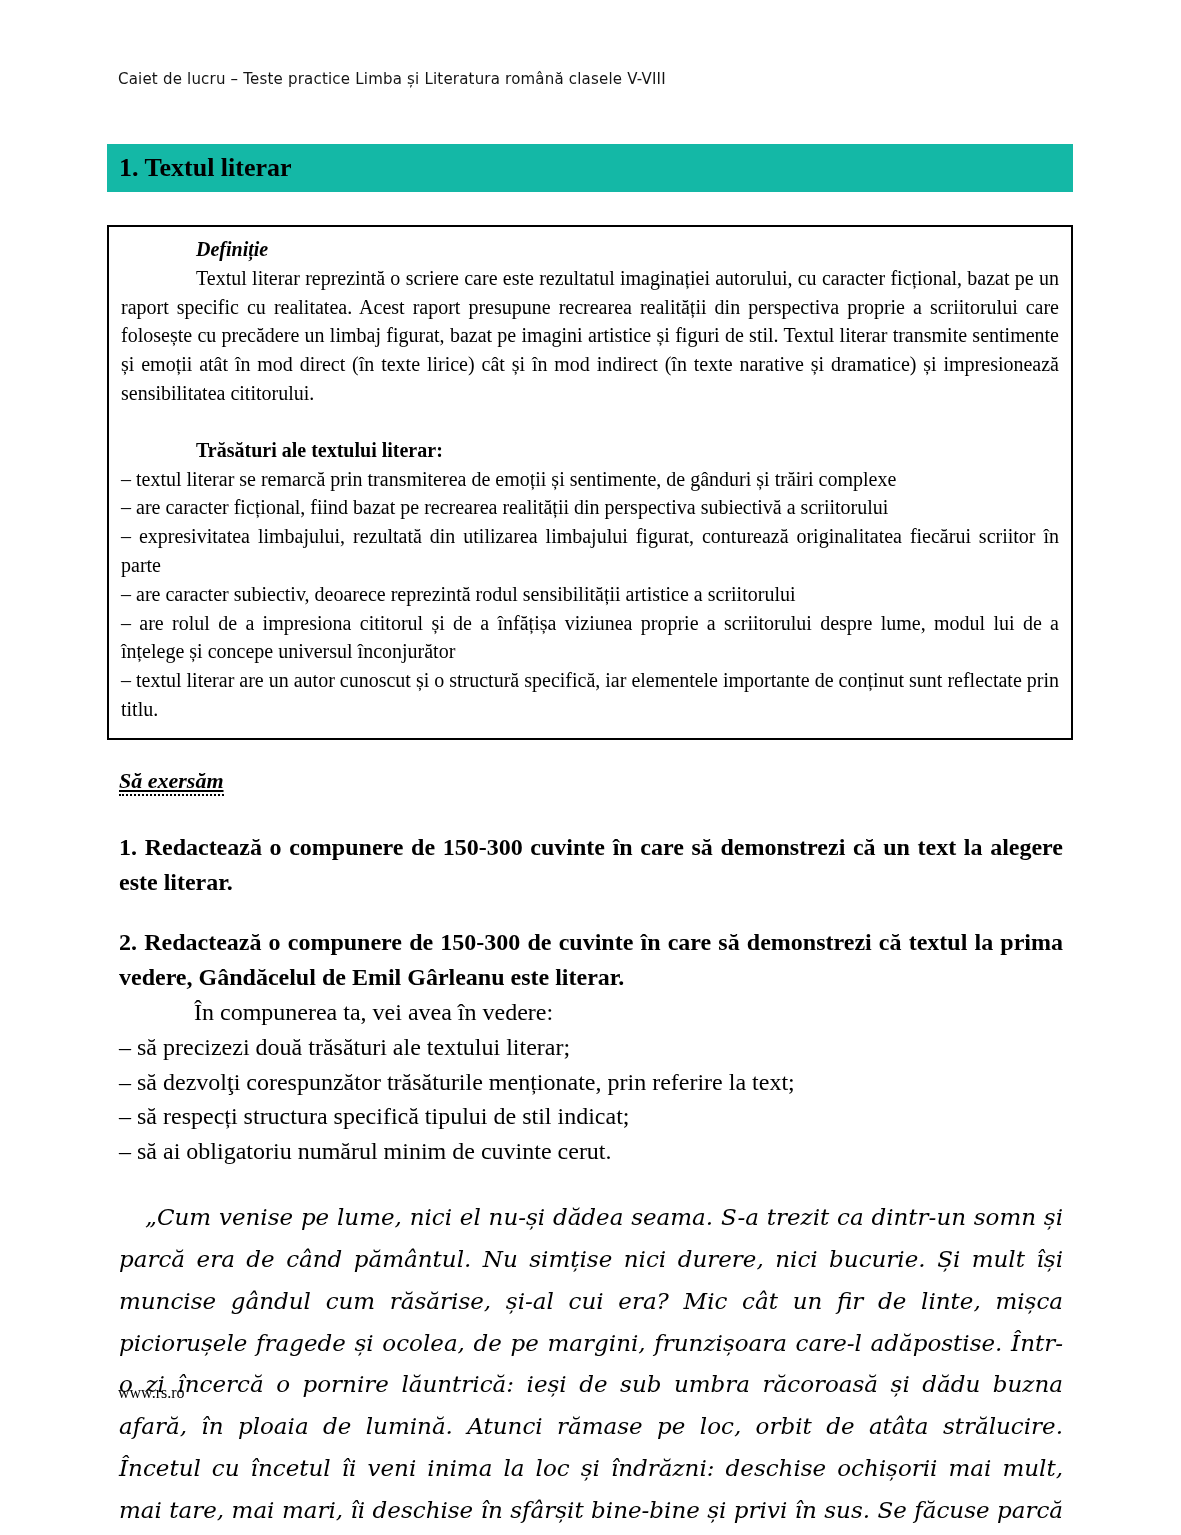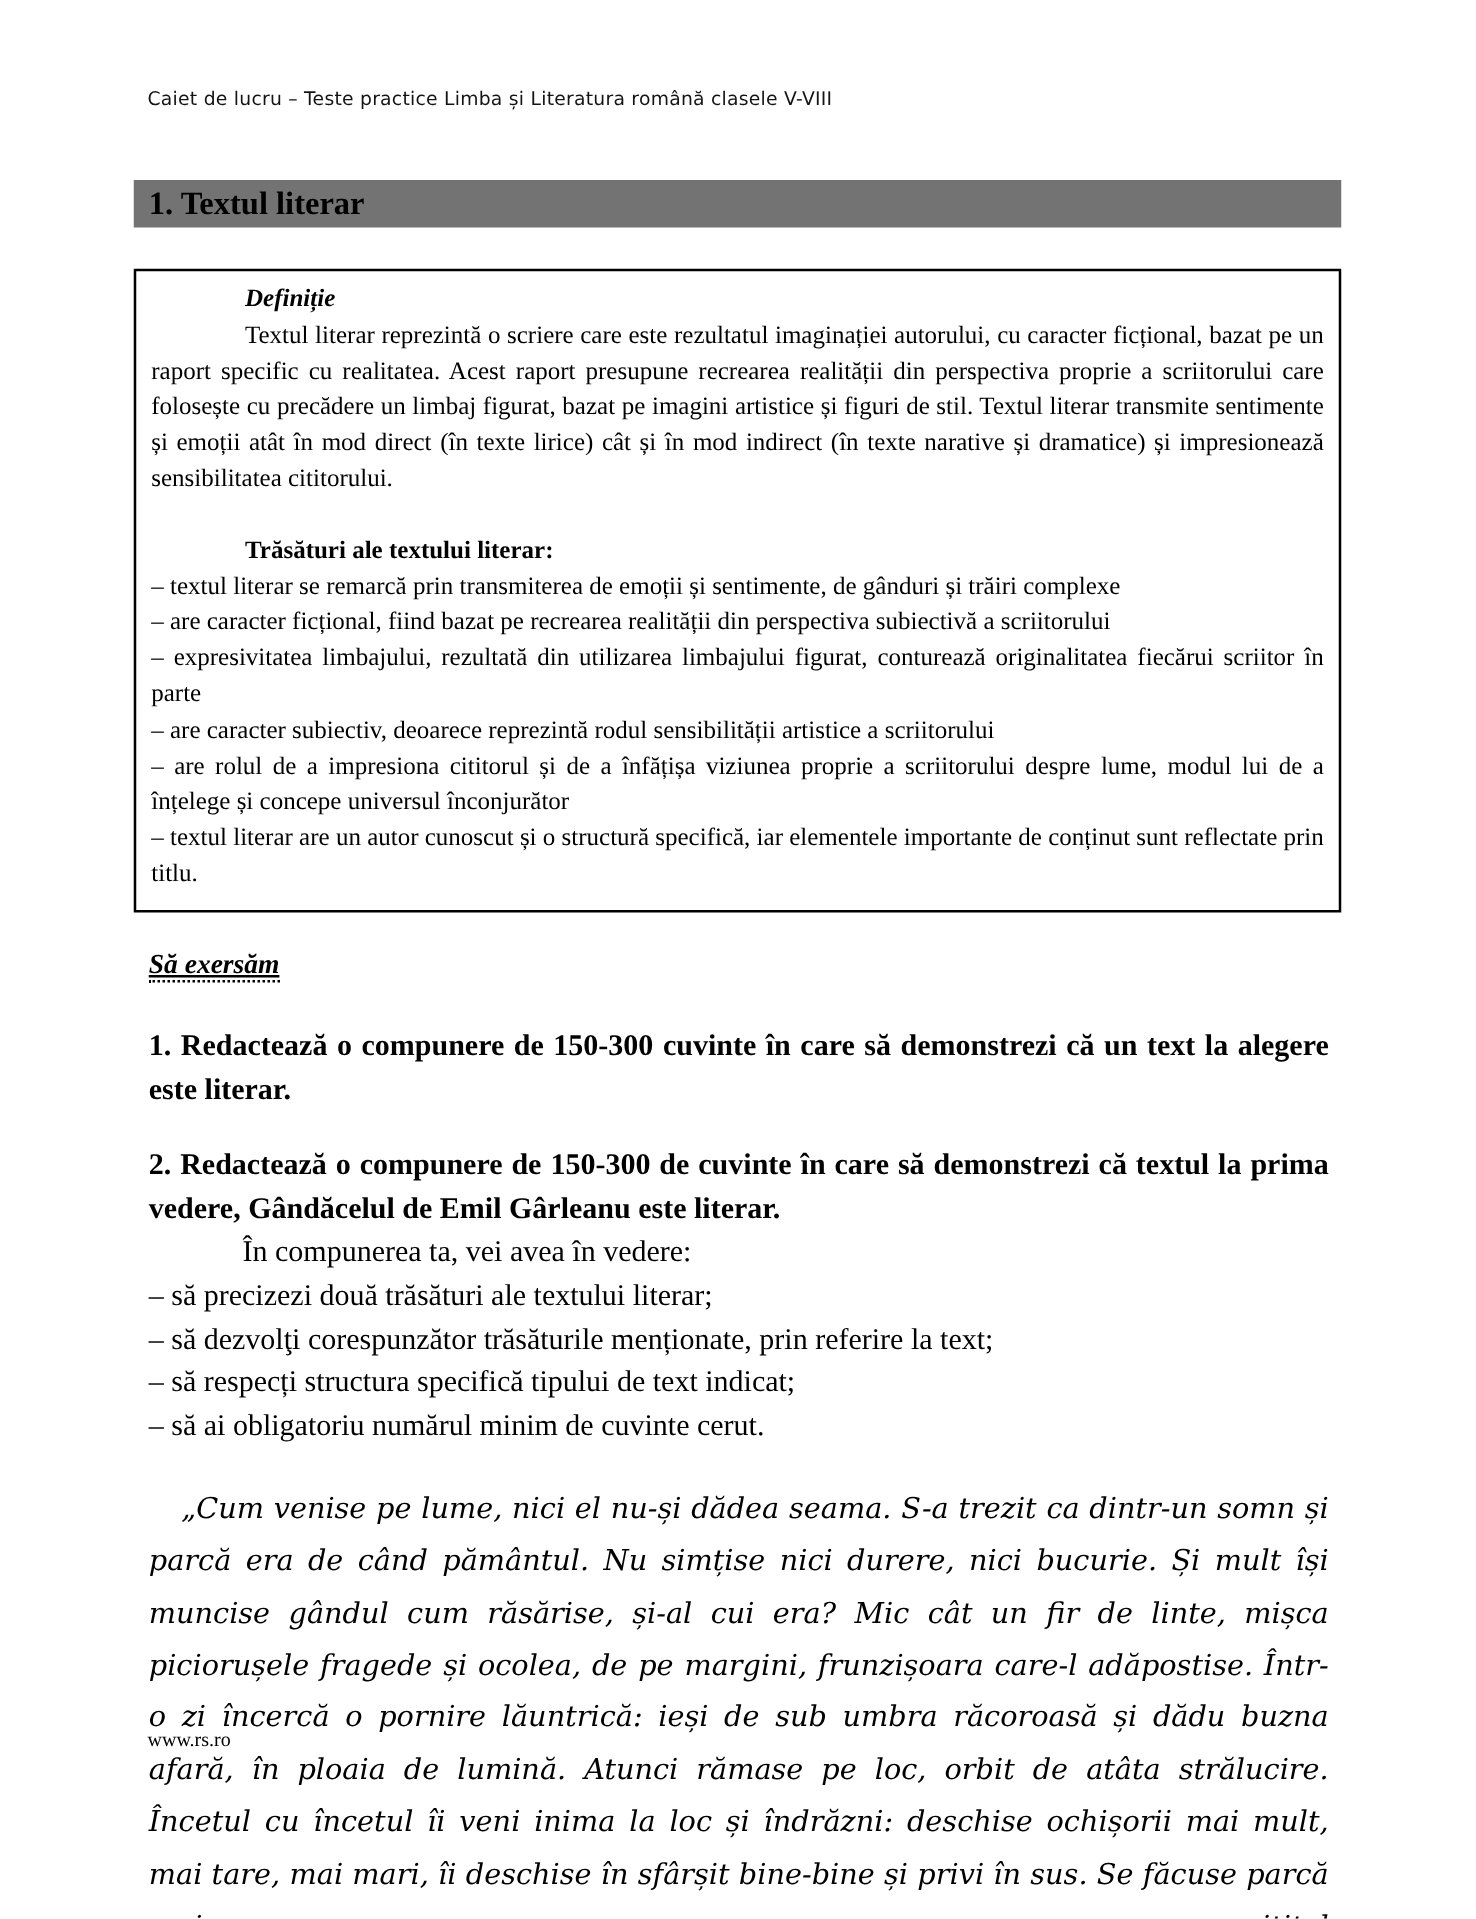--- a/index.html
+++ b/index.html
@@ -21,22 +21,22 @@
     letter-spacing: 0.2px;
     color: #141414;
   }
   .content {
     position: absolute;
     top: 144px;
     left: 107px;
     width: 966px;
   }
   .section-bar {
-    background: #737373;
-    height: 38px;
+    background: #14b8a6;
+    height: 48px;
     display: flex;
     align-items: center;
     padding-left: 12px;
   }
   .section-title {
     font-weight: bold;
     font-size: 26px;
   }
   .definition-box {
     margin-top: 33px;
@@ -136,21 +136,21 @@
     </h2>
 
     <p class="exercise first">1. Redactează o compunere de 150-300 cuvinte în care să demonstrezi că un text la alegere este literar.</p>
 
     <p class="exercise second"><span>2. Redactează o compunere de 150-300 de cuvinte în care să demonstrezi că textul la prima vedere, </span><span class="work-title">Gândăcelul</span><span> de Emil Gârleanu este literar.</span></p>
 
     <p class="intro">În compunerea ta, vei avea în vedere:</p>
 
     <p class="requirement">– să precizezi două trăsături ale textului literar;</p>
     <p class="requirement">– să dezvolţi corespunzător trăsăturile menționate, prin referire la text;</p>
-    <p class="requirement">– să respecți structura specifică tipului de text indicat;</p>
+    <p class="requirement">– să respecți structura specifică tipului de stil indicat;</p>
     <p class="requirement">– să ai obligatoriu numărul minim de cuvinte cerut.</p>
 
     <p class="quote">„Cum venise pe lume, nici el nu-și dădea seama. S-a trezit ca dintr-un somn și parcă era de când pământul. Nu simțise nici durere, nici bucurie. Și mult își muncise gândul cum răsărise, și-al cui era? Mic cât un fir de linte, mișca piciorușele fragede și ocolea, de pe margini, frunzișoara care-l adăpostise. Într-o zi încercă o pornire lăuntrică: ieși de sub umbra răcoroasă și dădu buzna afară, în ploaia de lumină. Atunci rămase pe loc, orbit de atâta strălucire. Încetul cu încetul îi veni inima la loc și îndrăzni: deschise ochișorii mai mult, mai tare, mai mari, îi deschise în sfârșit bine-bine și privi în sus. Se făcuse parcă mai mititel</p>
 
   </div>
 
   <div class="doc-footer">www.rs.ro</div>
 
 </div>
 

